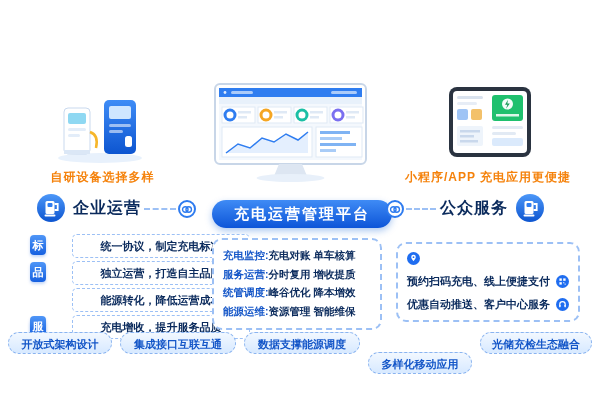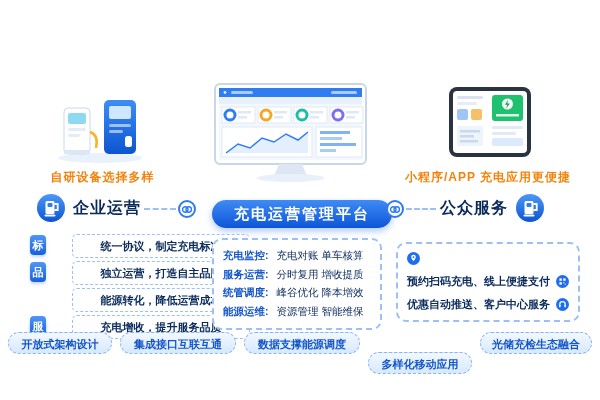--- a/index.html
+++ b/index.html
@@ -12,21 +12,21 @@
        border-radius:4px;text-align:center;line-height:20px;width:16px;height:20px;box-shadow:0 2px 3px rgba(22,96,224,.25);}
   .row-text{border:1px dashed #9cc0f5;border-radius:5px;color:#0a2a5c;font-size:11px;font-weight:bold;
             display:flex;align-items:center;justify-content:center;width:176px;height:22px;background:#fff;}
   .pill{background:linear-gradient(180deg,#3f8bf5,#0d55d8);border-radius:16px;color:#fff;font-weight:bold;
         font-size:15px;text-align:center;line-height:28px;width:180px;height:28px;letter-spacing:2px;
         box-shadow:0 3px 7px rgba(21,101,216,.35);margin-left:12px;}
   .feature-box{border:2px dashed #9cc0f5;border-radius:10px;width:170px;height:92px;box-sizing:border-box;
                padding:9px 9px;display:flex;flex-direction:column;justify-content:space-between;background:#fff;}
   .feature-line{font-size:10.5px;white-space:nowrap;}
   .feature-label{color:#1456c8;font-weight:bold;}
-  .feature-text{color:#0a2a5c;font-weight:normal;margin-left:8px;}
+  .feature-text{color:#0a2a5c;font-weight:bold;margin-left:0;}
   .service-box{border:2px dashed #9cc0f5;border-radius:10px;width:184px;height:80px;box-sizing:border-box;
                padding:8px 9px;display:flex;flex-direction:column;justify-content:space-between;background:#fff;}
   .service-row{display:flex;align-items:center;justify-content:space-between;font-size:11px;font-weight:bold;color:#0a2a5c;white-space:nowrap;}
   .bottom-tag{background:linear-gradient(180deg,#f2f8ff,#d7e9ff);border:1px dashed #8ab4f0;border-radius:12px;
               color:#1456c8;font-weight:bold;font-size:11px;text-align:center;line-height:22px;height:22px;box-sizing:border-box;}
   .dashes{border-top:2px dashed #9cc0f5;height:0;}
   .link-circle{width:18px;height:18px;border-radius:50%;background:#fff;border:2px solid #2e7bef;
                display:flex;align-items:center;justify-content:center;box-sizing:border-box;}
   .hdr{display:flex;align-items:center;gap:7px;}
 </style>

